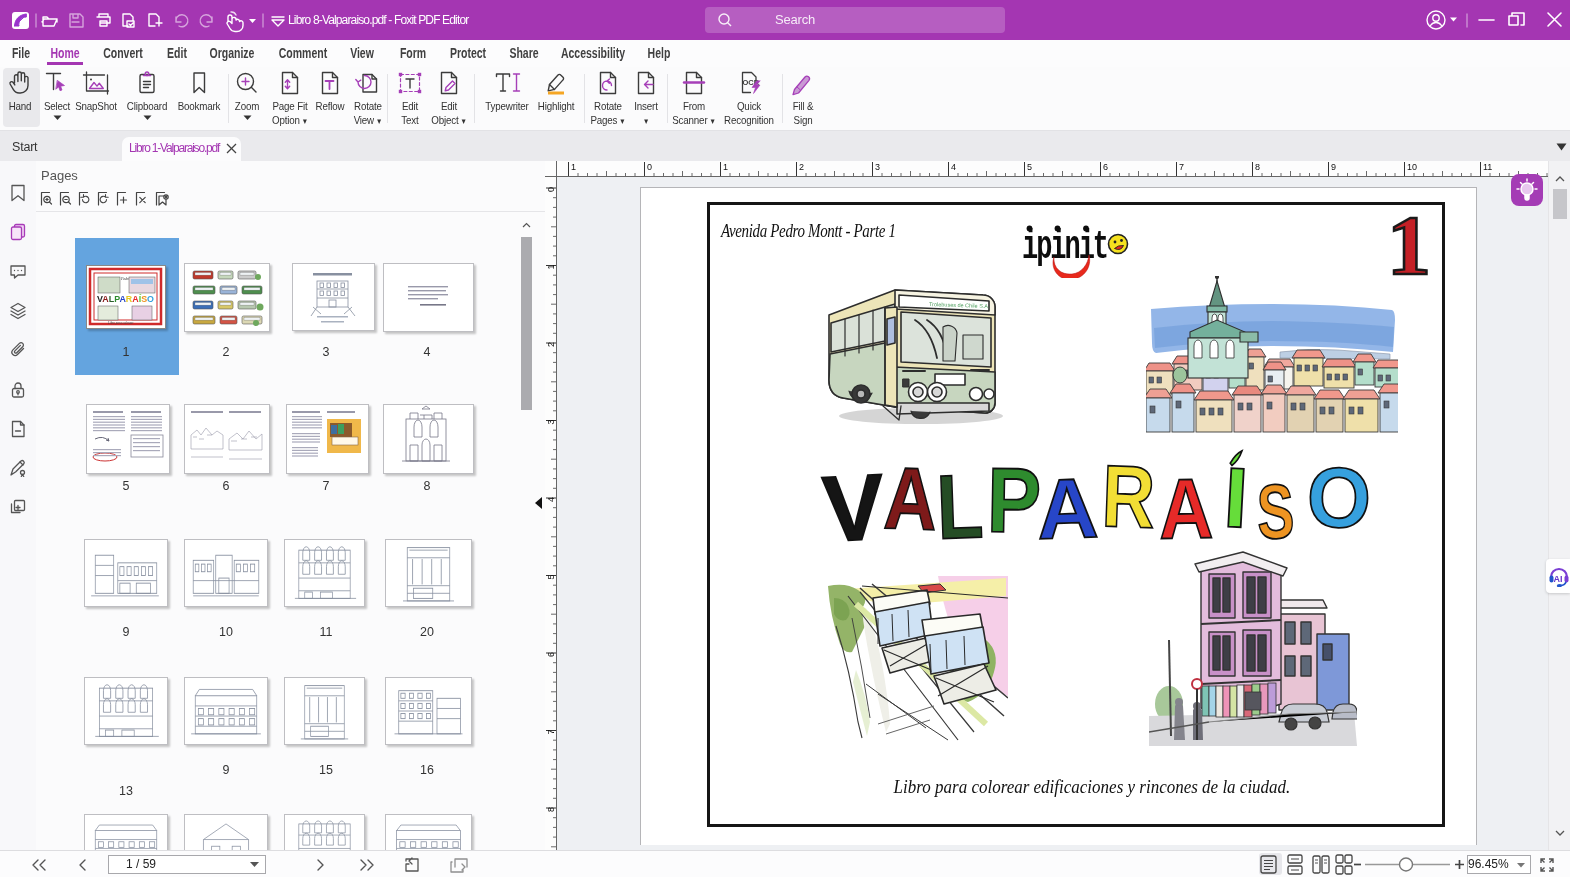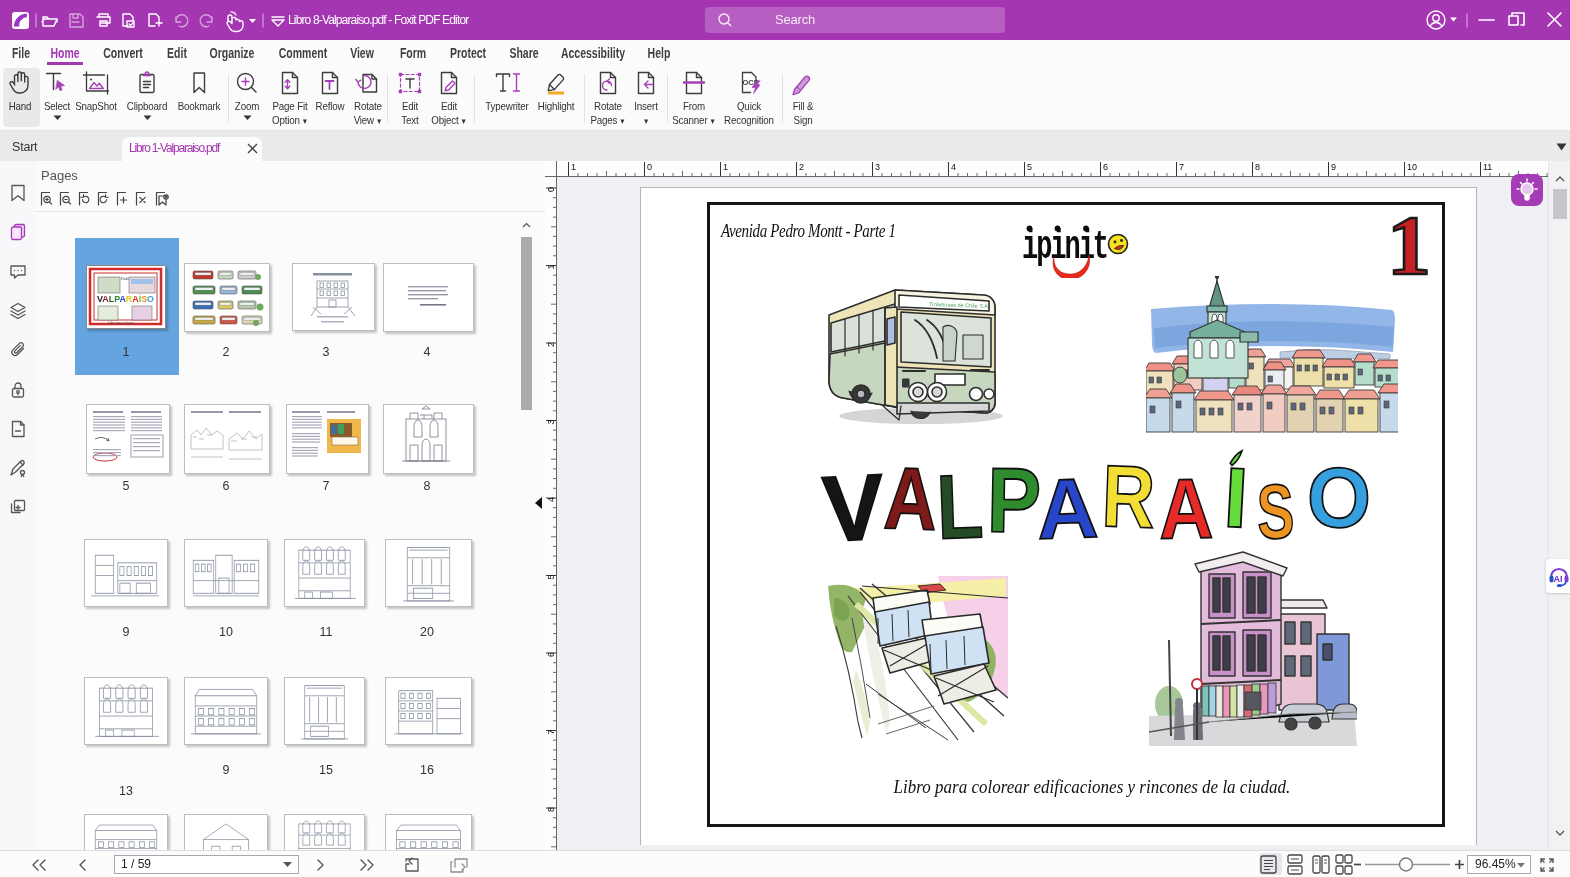--- a/index.html
+++ b/index.html
@@ -18,21 +18,21 @@
 .mund { position:absolute; top:22px; height:3px; background:#A436B2; }
 
 #ribbon { position:absolute; left:0; top:67px; width:1570px; height:63px; background:#FBFBFC; }
 .rsep { position:absolute; top:7px; width:1px; height:49px; background:#E3E3E6; }
 .rlab { position:absolute; width:110px; text-align:center; font-size:11.5px; color:#333; letter-spacing:-0.2px; line-height:13.5px; transform:scaleX(0.85); white-space:nowrap; }
 .handbg { position:absolute; left:3px; top:1px; width:37px; height:59px; background:#E9E9EC; border-radius:4px; }
 #ribbon svg.ric { position:absolute; }
 
 #tabstrip { position:absolute; left:0; top:130px; width:1570px; height:31px; background:#EAEAED; border-top:1px solid #E2E2E5; }
 #starttab { position:absolute; left:12px; top:9px; font-size:12.5px; color:#333; letter-spacing:-0.2px; }
-#activetab { position:absolute; left:122px; top:6px; width:140px; height:25px; background:#FCFCFD; border-radius:7px 7px 0 0; }
+#activetab { position:absolute; left:122px; top:6px; width:119px; height:25px; background:#FCFCFD; border-radius:7px 7px 0 0; }
 #activetab .t { position:absolute; left:7px; top:4px; font-size:12px; color:#A436B2; letter-spacing:-1.2px; }
 #activetab svg { position:absolute; right:4px; top:6px; }
 
 #sidebar { position:absolute; left:0; top:161px; width:36px; height:689px; background:#F8F8FA; }
 #sidebar svg { position:absolute; left:9px; }
 
 #pagespanel { position:absolute; left:36px; top:161px; width:509px; height:689px; background:#FBFBFC; }
 #pageshdr { position:absolute; left:5px; top:7px; font-size:13px; color:#555; }
 #psep { position:absolute; left:0; top:50px; width:509px; height:1px; background:#E5E5E8; }
 .thumb { position:absolute; background:#fff; border:1px solid #BEBEC2; box-shadow:2px 2px 2px rgba(0,0,0,0.22); overflow:hidden; }
@@ -47,22 +47,22 @@
 #vruler { position:absolute; left:0; top:16px; width:12px; height:673px; background:#FDFDFD; }
 #rcorner { position:absolute; left:0; top:0; width:12px; height:16px; background:#FDFDFD; border-right:1px solid #666; border-bottom:1px solid #666; }
 #page { position:absolute; left:95px; top:26px; width:837px; height:658px; background:#fff; border:1px solid #B5B5B8; border-bottom:none; }
 #frame { position:absolute; left:66px; top:14px; width:738px; height:625px; border:3px solid #161616; }
 #bulb { position:absolute; left:966px; top:13px; width:32px; height:32px; background:#A43CB5; border-radius:8px; }
 
 #rightbar { position:absolute; left:1548px; top:161px; width:22px; height:689px; background:#F2F2F4; border-left:1px solid #E5E5E7; }
 #aibtn { position:absolute; left:1546px; top:559px; width:24px; height:34px; background:#fff; border-radius:4px 0 0 4px; box-shadow:0 1px 3px rgba(0,0,0,0.18); }
 
 #statusbar { position:absolute; left:0; top:850px; width:1570px; height:27px; background:#FCFCFD; border-top:1px solid #DDDDE0; }
-#pagebox { position:absolute; left:114px; top:4px; width:185px; height:19px; border:1px solid #A8A8AC; background:#fff; font-size:12px; line-height:17px; padding-left:6px; color:#222; }
-#zoombox { position:absolute; left:1467px; top:4px; width:64px; height:19px; border:1px solid #A8A8AC; background:#fff; font-size:12px; line-height:17px; padding-left:7px; color:#222; }
+#pagebox { position:absolute; left:108px; top:4px; width:158px; height:19px; border:1px solid #A8A8AC; background:#fff; font-size:12px; line-height:17px; padding-left:17px; color:#222; }
+#zoombox { position:absolute; left:1467px; top:4px; width:64px; height:19px; border:1px solid #A8A8AC; background:#fff; font-size:12px; line-height:17px; color:#222; }
 .viewbg { position:absolute; left:1259px; top:2px; width:23px; height:22px; background:#E7E7EB; border-radius:3px; }
 .serif { font-family:"Liberation Serif",serif; }
 </style>
 </head>
 <body>
 <div id="app">
 
 <div class="abs" id="titlebar">
 <svg width="1570" height="40" viewBox="0 0 1570 40" fill="none" stroke="#FFFFFF" stroke-width="1.4" stroke-linecap="round" stroke-linejoin="round">
   <rect x="12" y="12" width="17" height="17" rx="3" fill="#fff" stroke="none"></rect>

